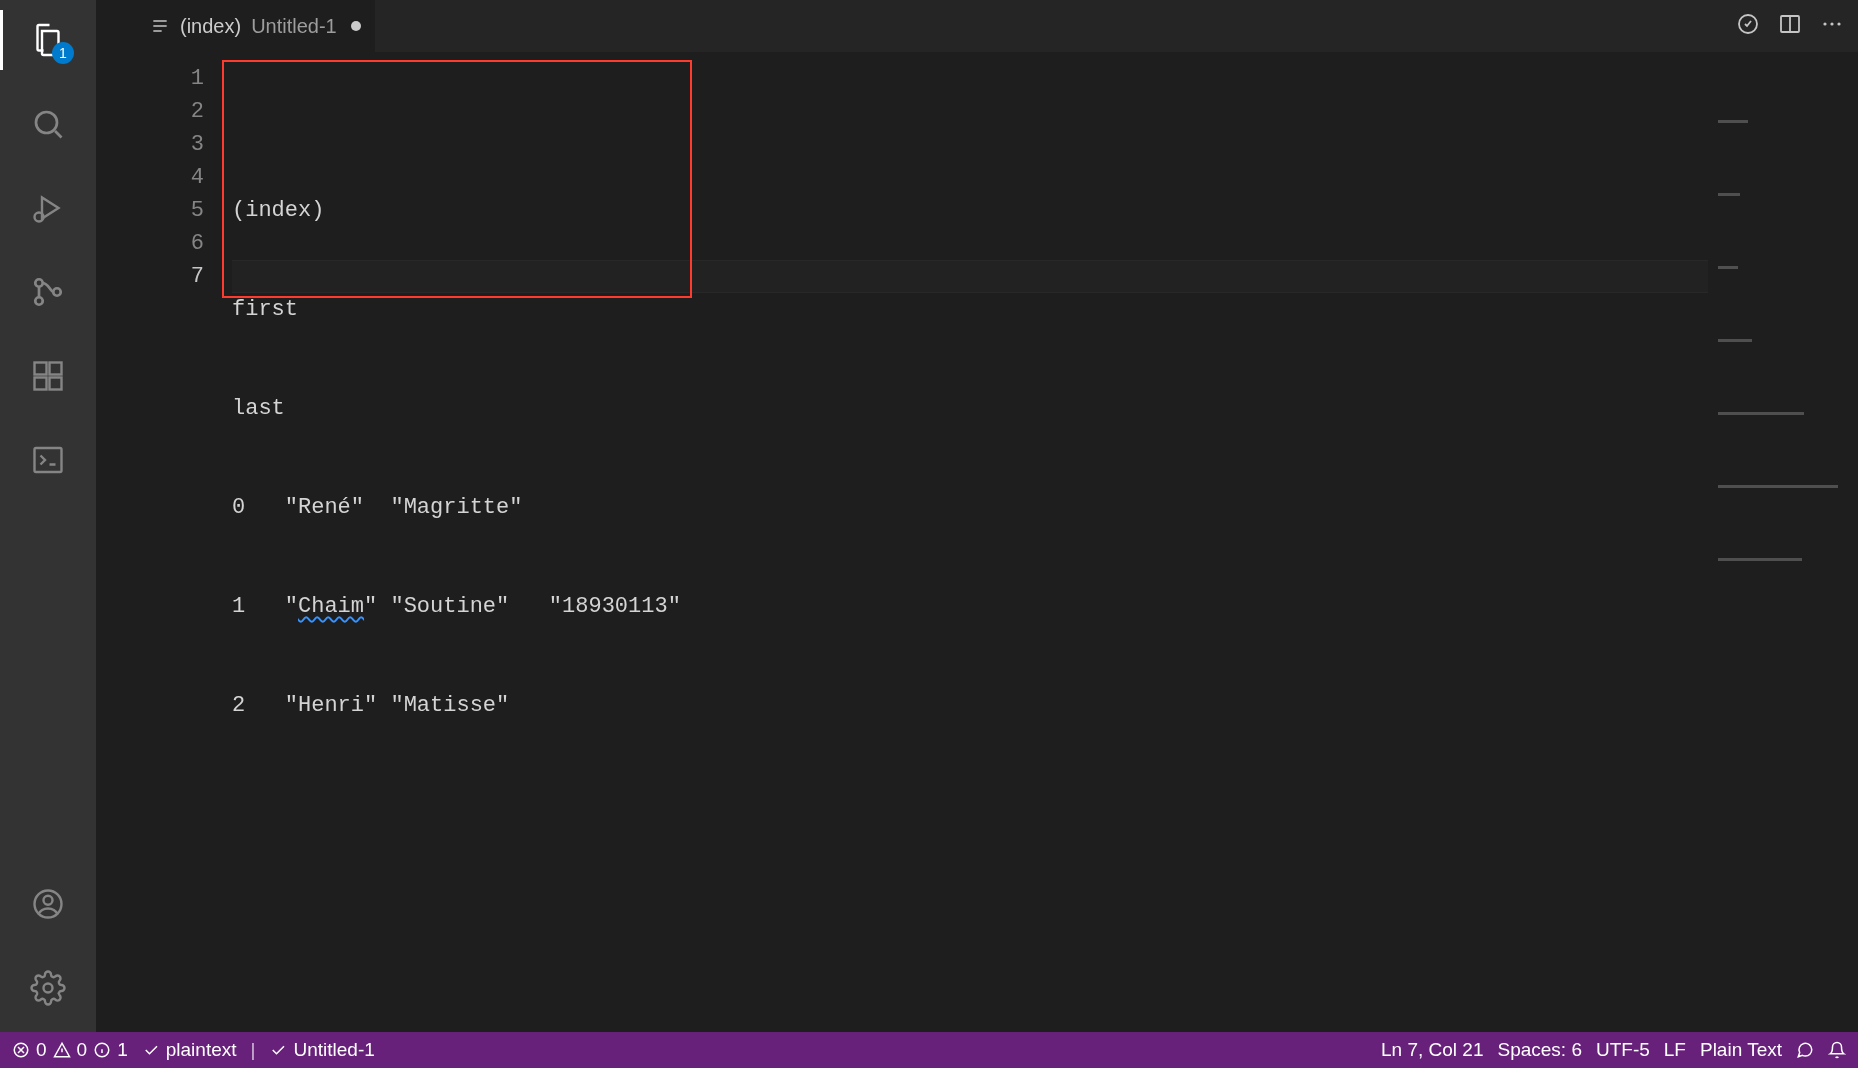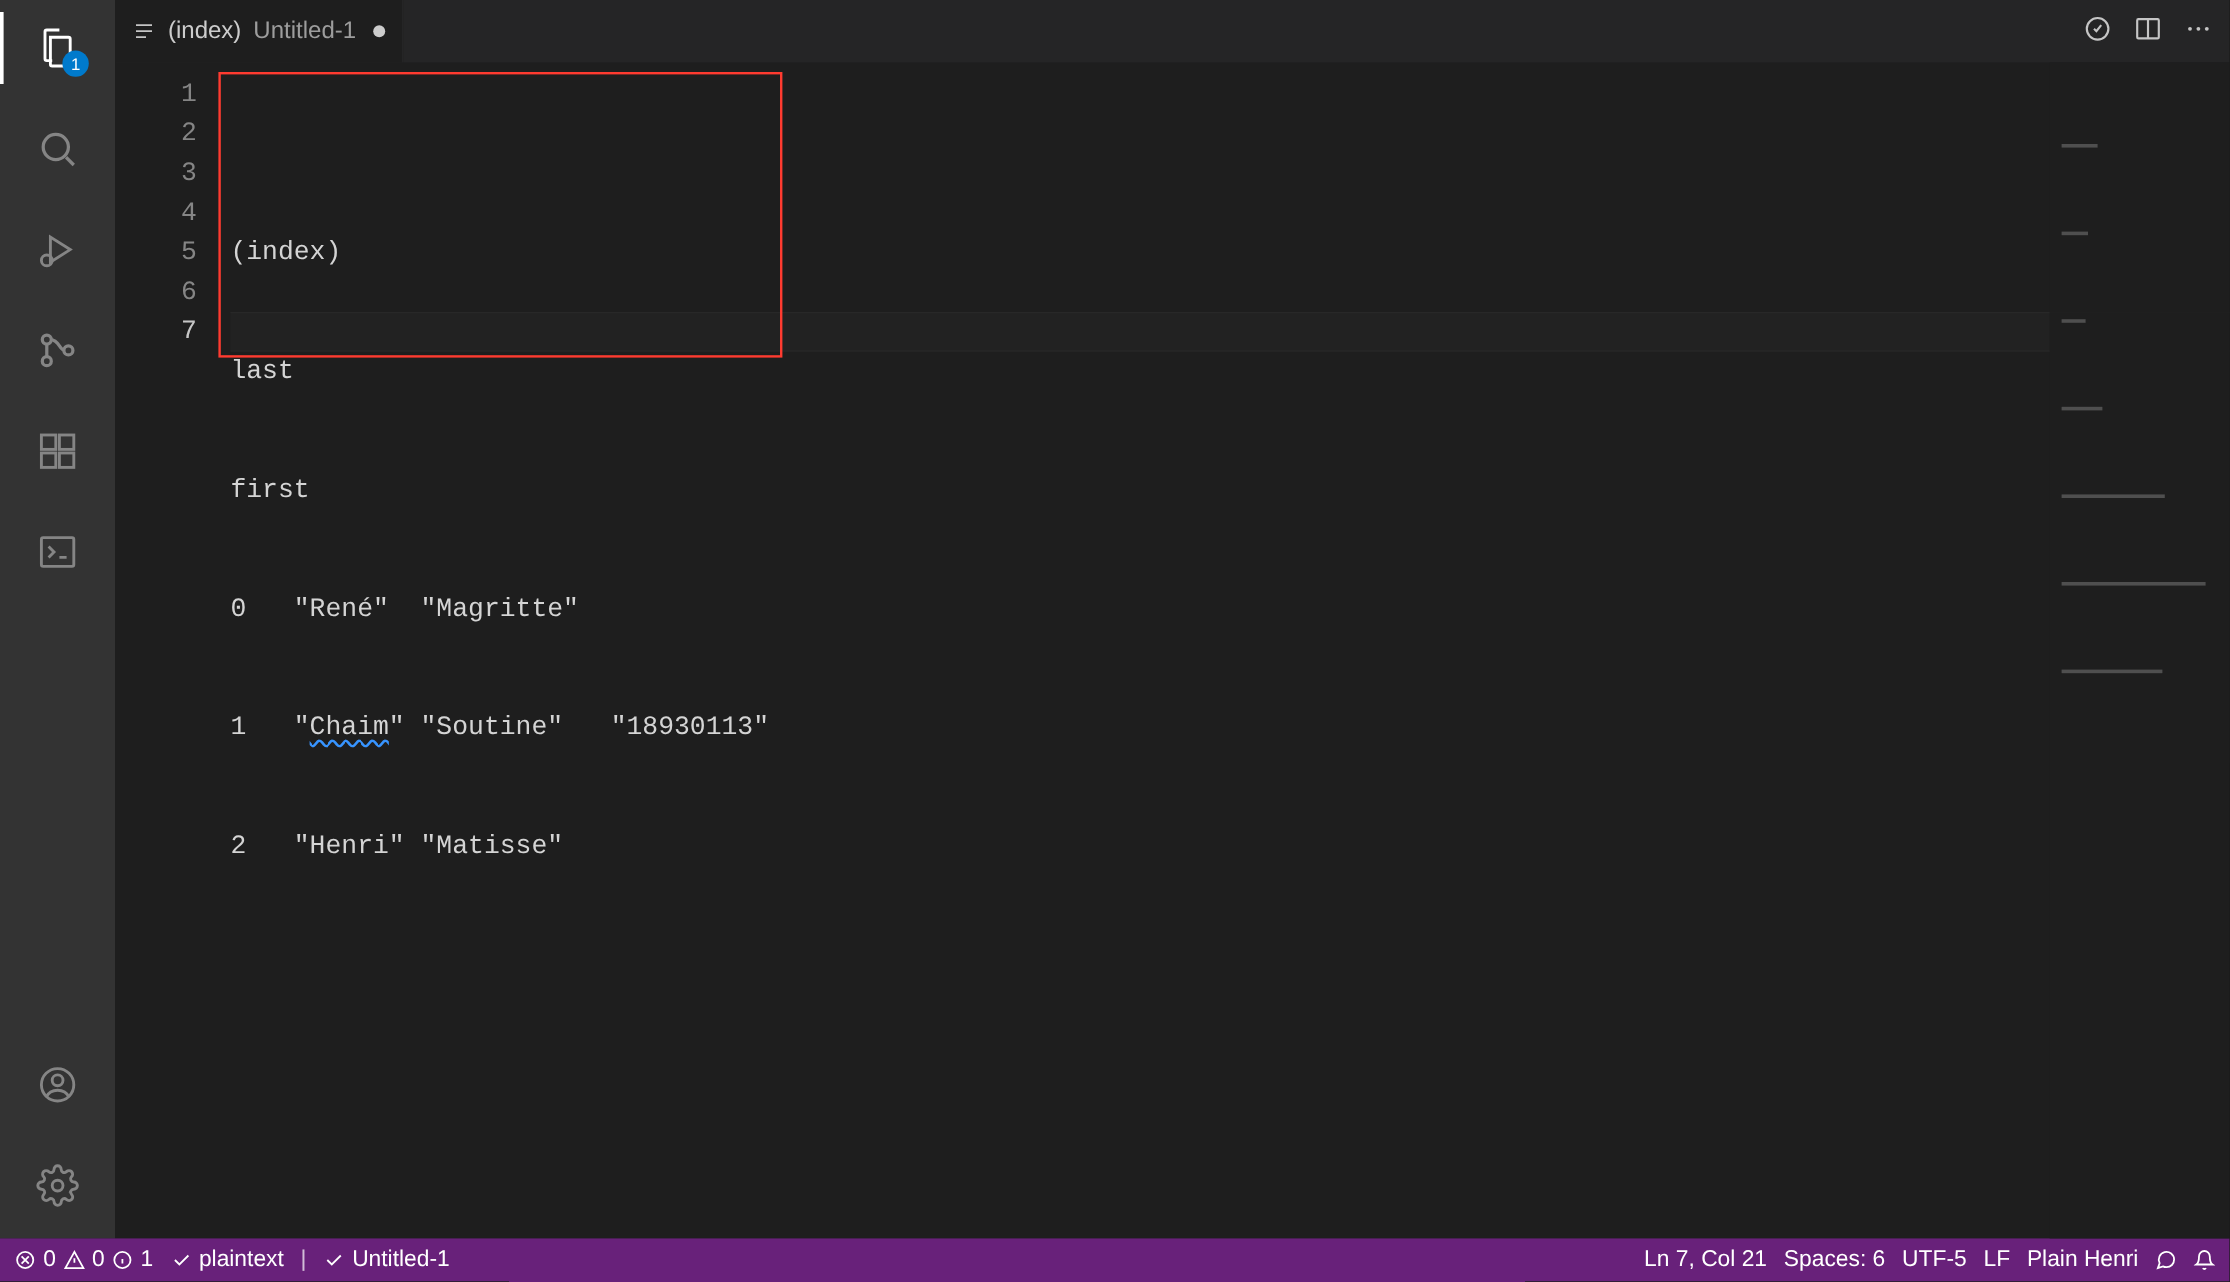--- a/index.html
+++ b/index.html
@@ -67,20 +67,21 @@
     text-align: center;
     padding: 0 4px;
   }
   
   .editor-area {
     flex: 1;
     display: flex;
     flex-direction: column;
     background: #1e1e1e;
     min-width: 0;
+    padding-left: 40px;
   }
   .tab-bar {
     height: 52px;
     background: #252526;
     display: flex;
     align-items: stretch;
   }
   .tab {
     display: flex;
     align-items: center;
@@ -292,22 +293,22 @@
           <div>3</div>
           <div>4</div>
           <div>5</div>
           <div>6</div>
           <div style="color:#c6c6c6">7</div>
         </div>
         <div class="code">
           <div class="current-line"></div>
           <div class="highlight-box"></div>
           <div>(index)</div>
+          <div>first</div>
           <div>last</div>
-          <div>first</div>
           <div>0   "René"  "Magritte"</div>
           <div id="line6">1   "<span class="squiggle">Chaim</span>" "Soutine"   "18930113"</div>
           <div>2   "Henri" "Matisse"</div>
           <div class="minimap">
             <div class="mm-row" style="width:30px"></div>
             <div class="mm-row" style="width:22px"></div>
             <div class="mm-row" style="width:20px"></div>
             <div class="mm-row" style="width:34px"></div>
             <div class="mm-row" style="width:86px"></div>
             <div class="mm-row" style="width:120px"></div>
@@ -357,21 +358,21 @@
       <div class="status-item">
         <span>Spaces: 6</span>
       </div>
       <div class="status-item">
         <span>UTF-5</span>
       </div>
       <div class="status-item">
         <span>LF</span>
       </div>
       <div class="status-item">
-        <span>Plain Henri</span>
+        <span>Plain Text</span>
       </div>
       <div class="status-item">
         <svg viewBox="0 0 24 24" fill="none" stroke="currentColor" stroke-width="2">
             <path d="M21 11.5a8.38 8.38 0 0 1-8.5 8.5 8.5 8.5 0 0 1-3.92-.94L3 21l1.94-5.58A8.5 8.5 0 1 1 21 11.5z"></path>
           </svg>
       </div>
       <div class="status-item">
         <svg viewBox="0 0 24 24" fill="none" stroke="currentColor" stroke-width="2">
             <path d="M18 8a6 6 0 1 0-12 0c0 7-3 9-3 9h18s-3-2-3-9M13.73 21a2 2 0 0 1-3.46 0"></path>
           </svg>

